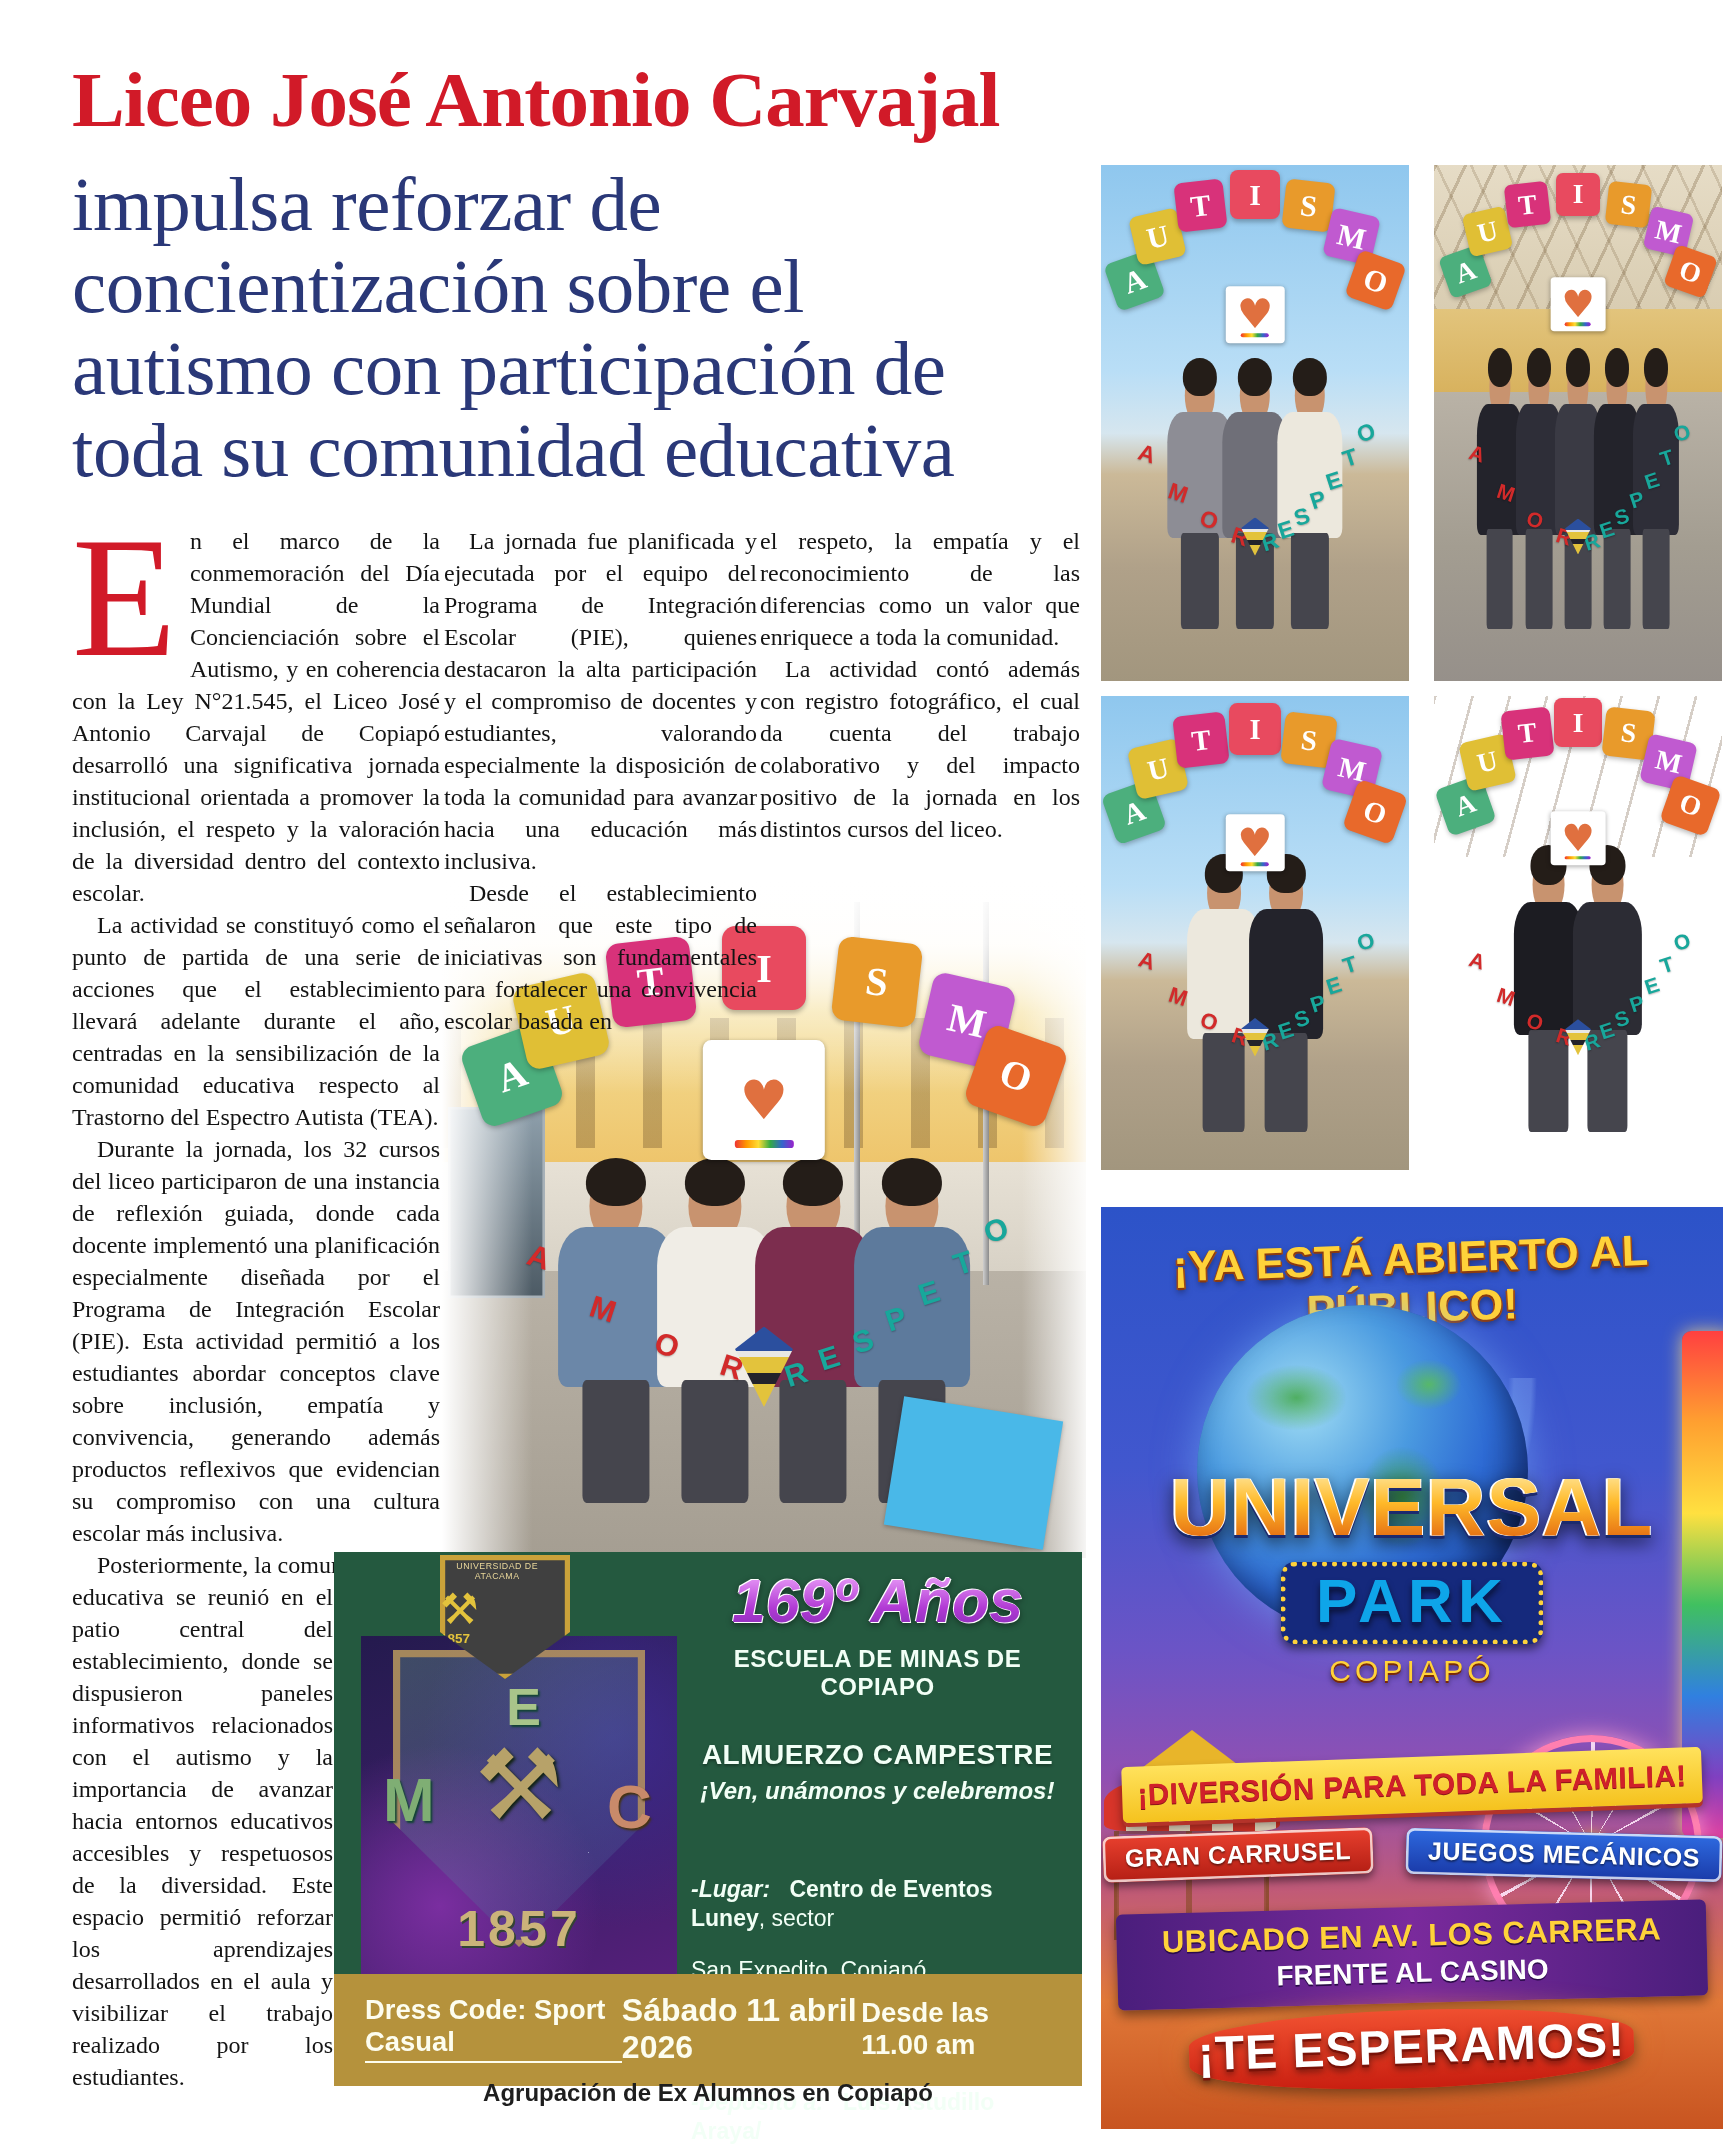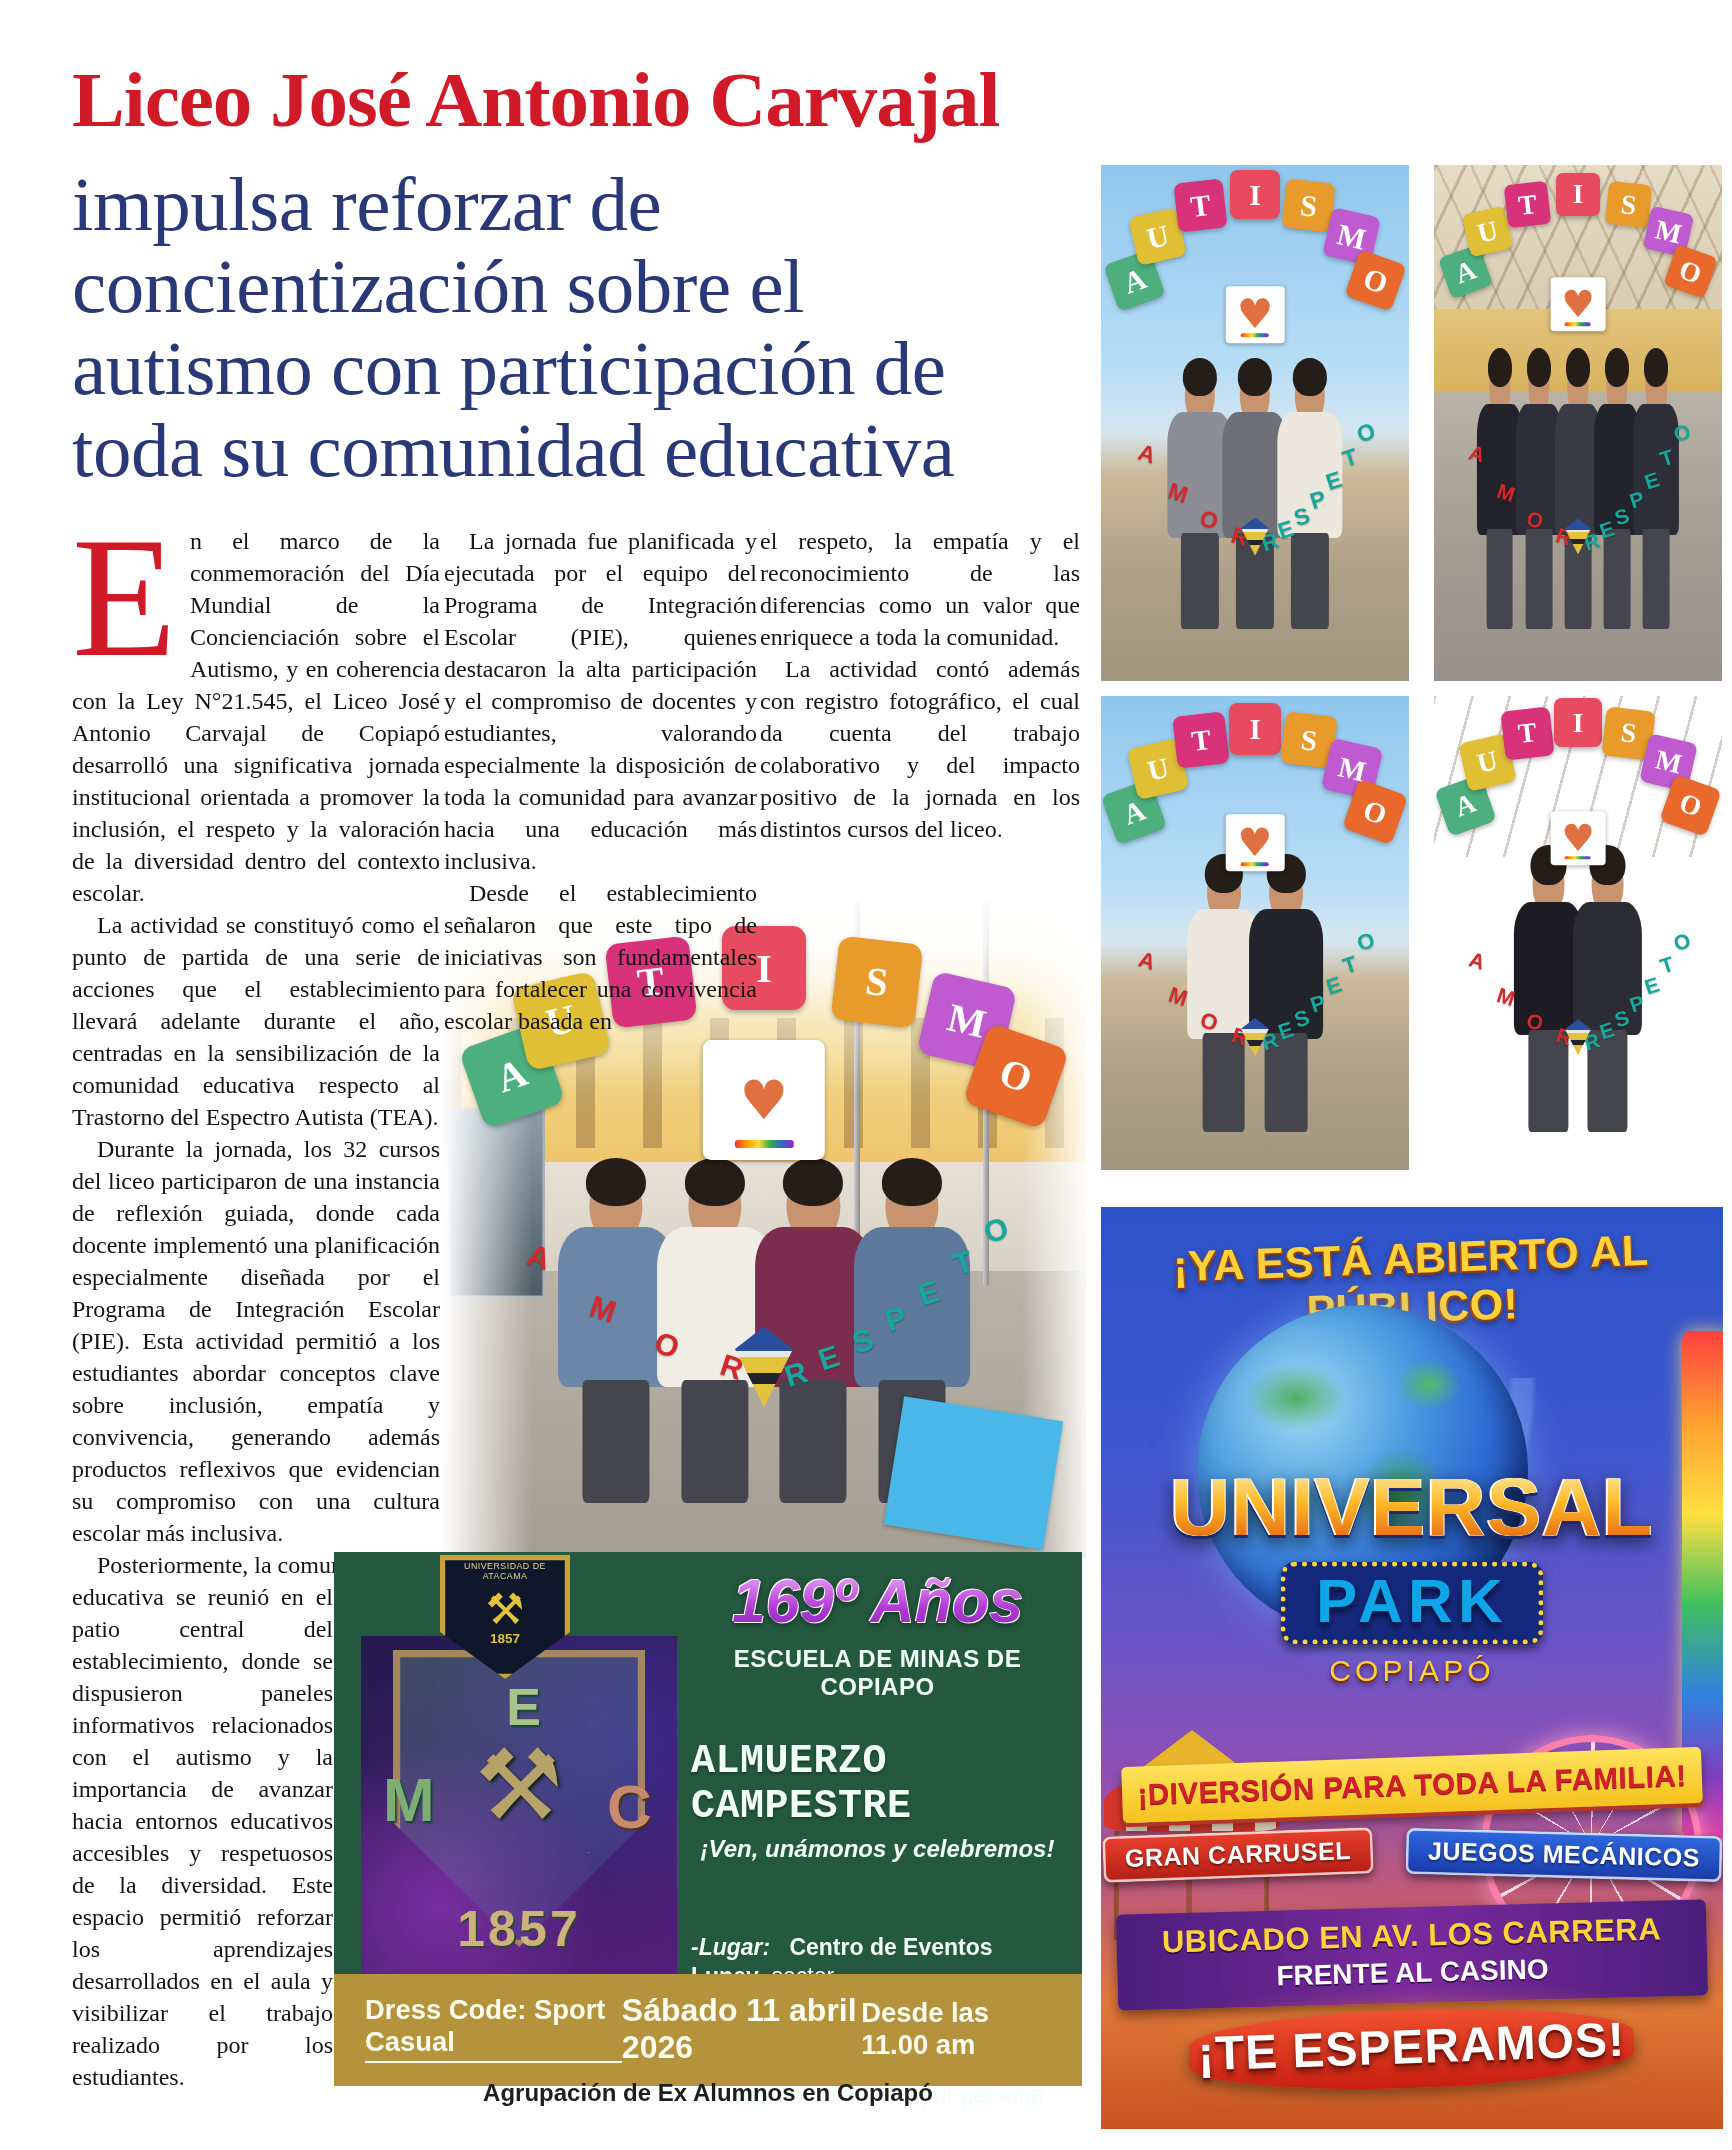--- a/index.html
+++ b/index.html
@@ -67,22 +67,22 @@
   .pole{position:absolute;top:4%;width:0.9%;height:56%;background:linear-gradient(90deg,#cfcfcf,#8b8b8b);z-index:0;}
   .paper{position:absolute;right:5%;bottom:3%;width:25%;height:19%;background:#49b8e8;
       transform:rotate(9deg);z-index:5;box-shadow:0 1.6px 4.1px rgba(0,0,0,.25);}
 
   
   .minas{position:absolute;left:334px;top:1552px;width:748px;z-index:5;
       font-family:"Liberation Sans",sans-serif;}
   .minas-green{position:relative;width:100%;height:422px;background:#24593f;overflow:visible;}
   .crest{position:absolute;left:106px;top:3.1px;width:130px;height:124px;z-index:3;
       clip-path:polygon(0 0,100% 0,100% 62%,50% 100%,0 62%);
-      background:#0f172a;box-shadow:inset 0 0 0 5.2px #caa23a;display:flex;flex-direction:column;
-      align-items:center;justify-content:center;color:#e3c33c;}
+      background:#404040;box-shadow:inset 0 0 0 5.2px #caa23a;display:flex;flex-direction:column;
+      justify-content:center;color:#e3c33c;}
   .crest .hammers{font-family:"DejaVu Sans",sans-serif;font-size:43px;line-height:43px;}
   .crest .cy{font-size:13.5px;font-weight:bold;}
   .crest .ct{position:absolute;top:6.2px;width:88%;text-align:center;font-size:8.8px;letter-spacing:0.5px;color:#e9d79a;}
   .mec{position:absolute;left:27px;top:84px;width:316px;height:338px;overflow:hidden;
       background:radial-gradient(circle at 25% 80%,#7a2ea0 0%,rgba(122,46,160,0) 45%),
                  radial-gradient(circle at 80% 30%,#3c2a8c 0%,rgba(60,42,140,0) 55%),
                  radial-gradient(0.8px 0.8px at 12% 22%,#fff 50%,transparent 51%),
                  radial-gradient(1px 1px at 72% 64%,#fff 50%,transparent 51%),
                  radial-gradient(0.8px 0.8px at 42% 86%,#ffd 50%,transparent 51%),
                  radial-gradient(1px 1px at 88% 82%,#fee 50%,transparent 51%),
@@ -97,22 +97,22 @@
   .mec .hx{position:absolute;left:50%;top:44%;transform:translate(-50%,-50%) ;
       font-family:"DejaVu Sans",sans-serif;font-size:98px;color:#b7a269;text-shadow:2.1px 2.1px 3.1px #121;}
   .mec .yy{position:absolute;left:50%;top:78%;transform:translateX(-50%);font-size:50px;font-weight:bold;
       color:#cbb37a;letter-spacing:3.1px;text-shadow:1.6px 1.6px 0 #343;}
   .minas-right{position:absolute;left:357px;top:13.5px;width:373px;color:#f2fff6;}
   .m-years{text-align:center;font-size:61px;font-weight:bold;font-style:italic;
       color:#c74fe0;background:linear-gradient(180deg,#e08cf2 20%,#b13ad4 60%,#7d2bb0 100%);
       -webkit-background-clip:text;background-clip:text;-webkit-text-fill-color:transparent;
       filter:drop-shadow(1px 1px 0 #fff) drop-shadow(-1px -1px 0 #fff) drop-shadow(0 2.1px 3.1px rgba(0,0,0,.4));}
   .m-school{text-align:center;font-size:24px;font-weight:bold;letter-spacing:0.5px;margin-top:9.3px;}
-  .m-event{font-size:40px;font-weight:bold;letter-spacing:0.5px;margin-top:38px;
-      text-shadow:0 1.6px 3.1px rgba(0,0,0,.35);font-family:Liberation Mono, monospace;}
+  .m-event{text-align:center;font-size:28px;font-weight:bold;letter-spacing:0.5px;margin-top:38px;
+      text-shadow:0 1.6px 3.1px rgba(0,0,0,.35);}
   .m-invite{text-align:center;font-size:24px;font-weight:bold;font-style:italic;margin-top:6.2px;}
   .m-line{font-size:23px;line-height:29px;margin-top:0;}
   .m-gap1{margin-top:70px;}
   .m-gap2{margin-top:38px;}
   .m-gap3{margin-top:36px;}
   .m-line i{font-style:italic;font-weight:bold;}
   .m-line b{font-weight:bold;}
   .minas-gold{width:100%;height:112px;background:#b5923c;position:relative;color:#fdfdef;}
   .gold-row{display:flex;align-items:center;justify-content:space-between;padding:17.6px 31px 0 31px;}
   .g-dress{font-size:27.4px;font-weight:bold;border-bottom:2.1px solid #fdfdef;padding-bottom:3.1px;}

